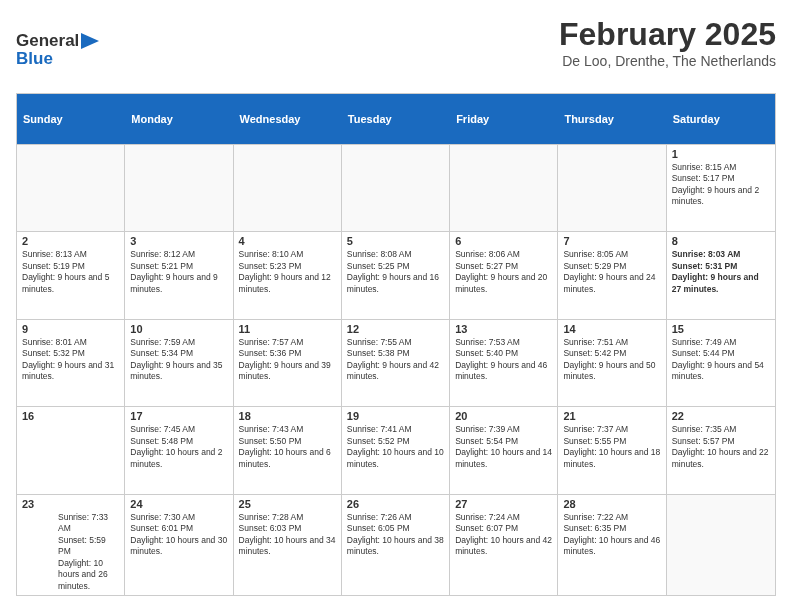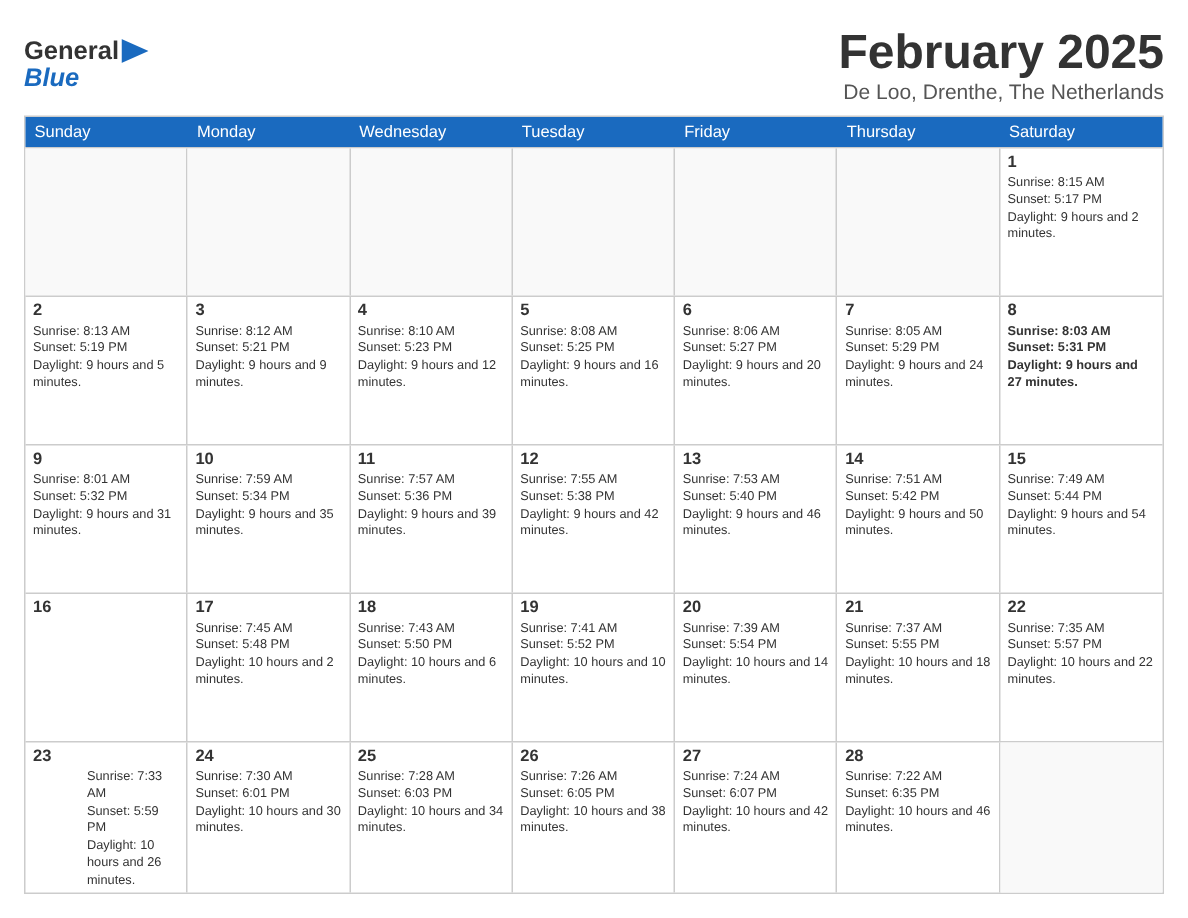--- a/index.html
+++ b/index.html
@@ -13,29 +13,29 @@
     .page {
       width: 792px;
       height: 612px;
       padding: 16px;
       display: flex;
       flex-direction: column;
     }
     .header {
       display: flex;
       justify-content: space-between;
+      align-items: flex-end;
+      margin-bottom: 24px;
+    }
+    .logo {
+      display: flex;
       align-items: center;
-      margin-bottom: 8px;
-    }
-    .logo {
-      display: flex;
-      align-items: center;
     }
     .logo-general { color: #333; }
-    .logo-blue { color: #1a6abf; font-style: italic; }
+    .logo-blue { color: #1a6abf; }
     .title-block {
       text-align: right;
     }
     .month-year {
       font-size: 32px;
       font-weight: bold;
       color: #333;
     }
     .location {
       font-size: 14px;
@@ -48,22 +48,22 @@
       flex-direction: column;
     }
     .cal-header {
       display: grid;
       grid-template-columns: repeat(7, 1fr);
       background: #1a6abf;
     }
     .cal-header-cell {
       color: #fff;
       font-size: 11px;
-      font-weight: normal;
-      padding: 4px 6px;
+      font-weight: bold;
+      padding: 19px 6px;
       text-align: left;
     }
     .cal-body {
       flex: 1;
       display: flex;
       flex-direction: column;
     }
     .cal-row {
       display: grid;
       grid-template-columns: repeat(7, 1fr);

